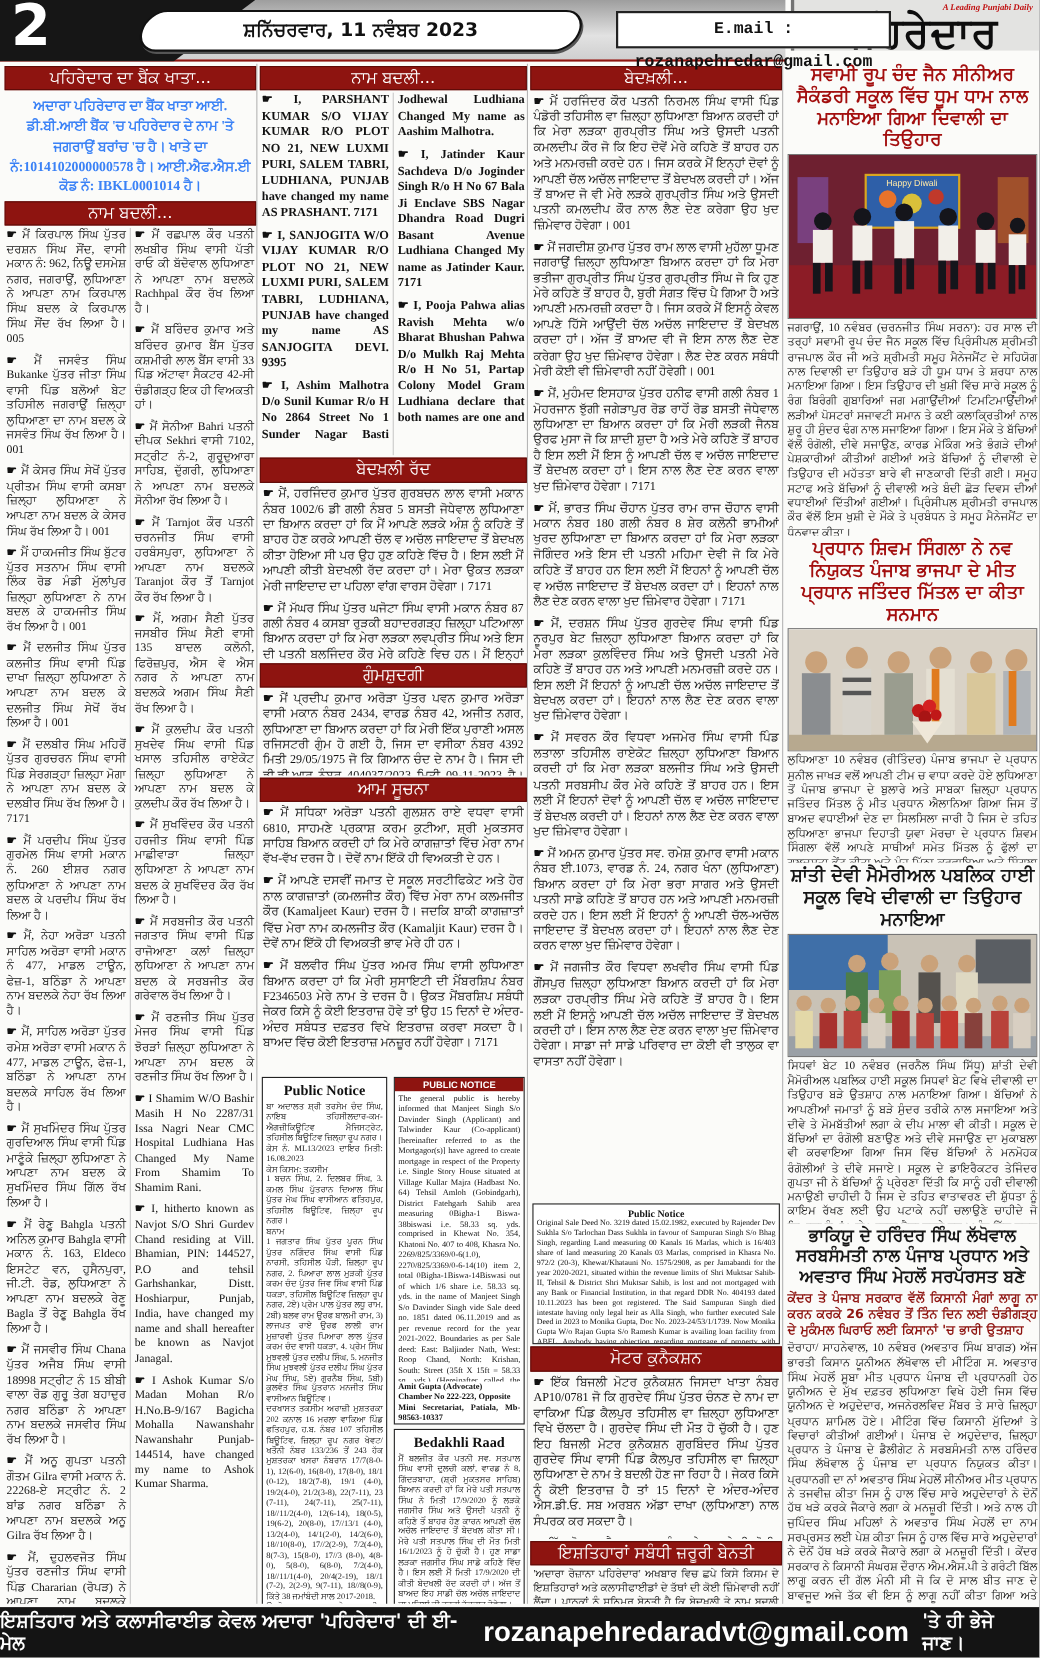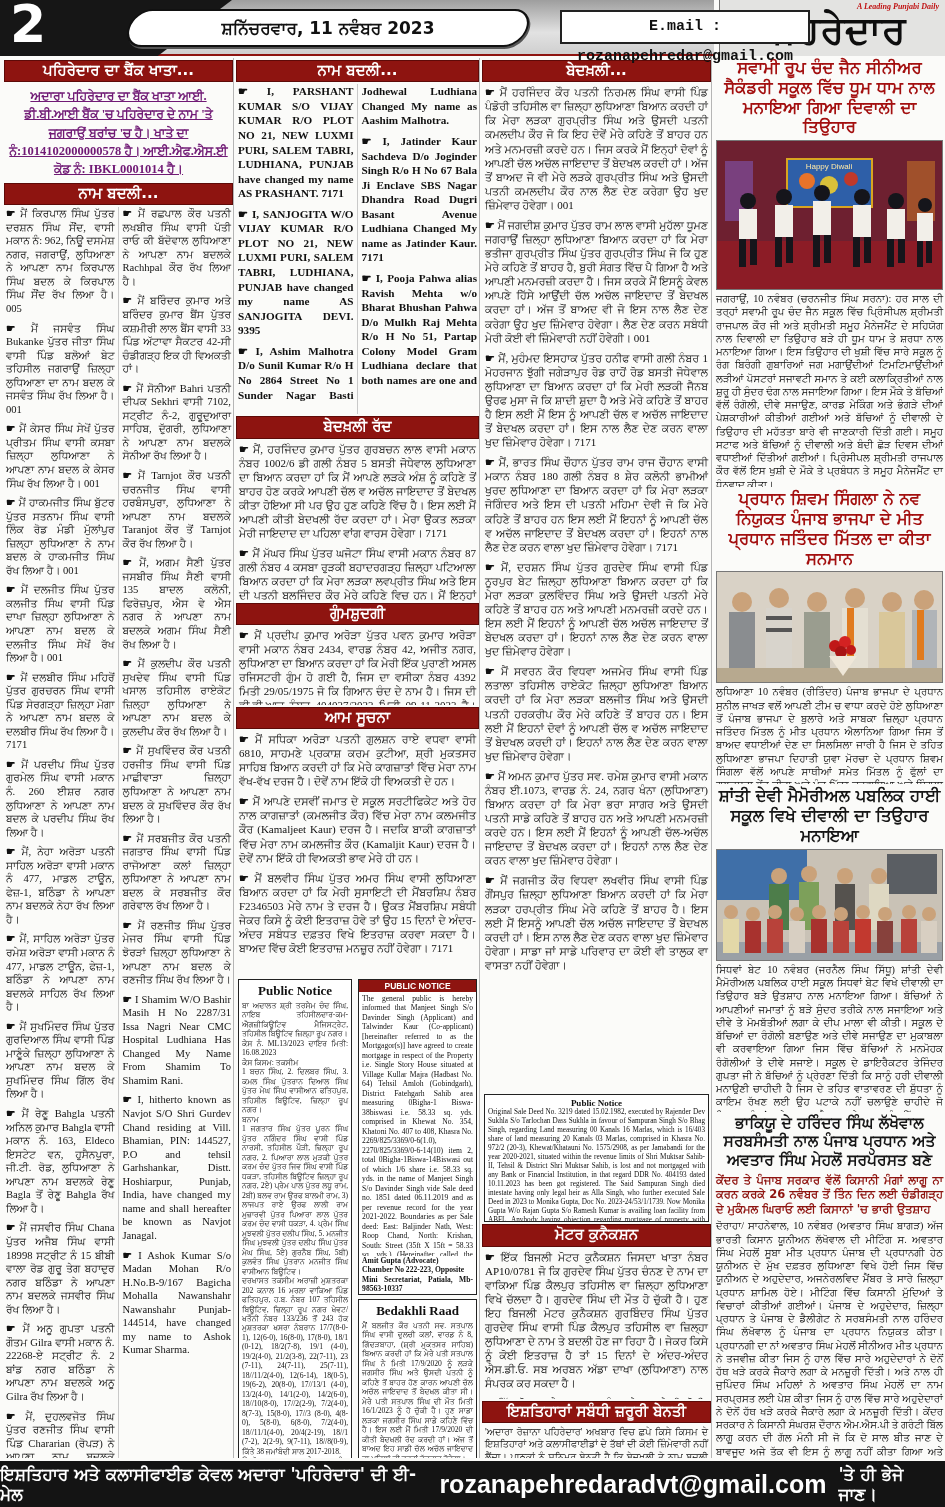--- a/index.html
+++ b/index.html
@@ -14,37 +14,37 @@
   #pgnum{position:absolute;left:10px;top:-6px;color:#fff;font-size:52px;font-weight:bold;
        font-family:"DejaVu Sans",sans-serif;}
   #date-pill{position:absolute;left:128px;top:9px;width:400px;height:38px;background:#fff;
        border:2px solid #111;border-radius:20px;transform:skewX(-18deg);box-shadow:2px 2px 0 #555;}
   #date-pill span{display:block;transform:skewX(18deg);text-align:center;line-height:34px;
        font-weight:bold;font-size:17px;font-family:"DejaVu Sans",sans-serif;}
   #email-box{position:absolute;left:560px;top:10px;width:250px;height:34px;background:#fff;
        border:2px solid #222;outline:1px solid #fff;outline-offset:-5px;z-index:5;
        text-align:center;line-height:30px;font-weight:bold;font-size:15px;
        font-family:Liberation Mono, monospace;}
-  #masthead{position:absolute;right:0;top:0;width:226px;height:56px;background:#e3e3e1;
-       border-left:1px solid #737373;}
+  #masthead{position:absolute;right:0;top:0;width:226px;height:46px;background:#e3e3e1;
+       border-left:3px solid #737373;}
   #masthead .tag{position:absolute;right:6px;top:2px;color:#c01212;font-style:italic;
        font-weight:bold;font-size:8px;font-family:"Liberation Serif",serif;}
   #masthead .mast{position:absolute;left:0;right:0;top:8px;text-align:center;color:#0d0d0d;
        font-size:38px;font-weight:900;font-family:"DejaVu Sans",sans-serif;letter-spacing:1px;}
   
   .blk{position:absolute;top:58px;height:1400px;overflow:hidden;border-right:1px solid #b5b5b5;}
   #blk-left{left:4px;width:230px;}
   #blk-mid{left:236px;width:244px;}
   #blk-right{left:482px;width:230px;}
   #blk-news{left:714px;top:56px;height:1402px;width:231px;border-right:none;overflow:hidden;}
-  .bar{background:#8e1410;color:#fff;text-align:center;font-weight:bold;font-size:15px;
+  .bar{background:#8e1410;color:#fff;text-align:center;font-weight:normal;font-size:15px;
        font-family:"DejaVu Sans",sans-serif;padding:1px 0 2px;margin:2px 0;
        border:1px solid #5d0a08;line-height:1.15;}
-  .bank-body{color:#701a75;font-weight:bold;font-size:12.5px;text-align:center;line-height:1.45;
-       padding:3px 2px;text-decoration:underline;}
+  .bank-body{color:#3b82f6;font-weight:bold;font-size:12.5px;text-align:center;line-height:1.45;
+       padding:3px 2px;}
   .cols2{column-count:2;column-gap:8px;column-rule:1px solid #c9c9c9;column-fill:auto;
        overflow:hidden;padding:0 2px;}
   .it{margin:0 0 6px;font-size:10.6px;line-height:1.28;text-align:justify;}
   .it::before{content:"☛ ";font-weight:bold;}
   .it-en{font-weight:bold;font-size:11.2px;line-height:1.3;}
   .wide-txt{font-size:11px;line-height:1.32;text-align:justify;padding:1px 3px;overflow:hidden;}
   .wide-txt .it{font-size:11px;}
   
   .nbox{border:1.5px solid #222;margin:2px;padding:3px;overflow:hidden;background:#fff;}
   .nbox h4{margin:0 0 2px;text-align:center;font-size:13px;}
@@ -186,21 +186,21 @@
 
   <div class="blk" id="blk-right">
     <div class="bar">ਬੇਦਖ਼ਲੀ...</div>
     <div class="wide-txt" style="height:1008px;">
 
     <p class="it">ਮੈਂ ਹਰਜਿੰਦਰ ਕੌਰ ਪਤਨੀ ਨਿਰਮਲ ਸਿੰਘ ਵਾਸੀ ਪਿੰਡ ਪੰਡੋਰੀ ਤਹਿਸੀਲ ਵਾ ਜ਼ਿਲ੍ਹਾ ਲੁਧਿਆਣਾ ਬਿਆਨ ਕਰਦੀ ਹਾਂ ਕਿ ਮੇਰਾ ਲੜਕਾ ਗੁਰਪ੍ਰੀਤ ਸਿੰਘ ਅਤੇ ਉਸਦੀ ਪਤਨੀ ਕਮਲਦੀਪ ਕੌਰ ਜੋ ਕਿ ਇਹ ਦੋਵੇਂ ਮੇਰੇ ਕਹਿਣੇ ਤੋਂ ਬਾਹਰ ਹਨ ਅਤੇ ਮਨਮਰਜ਼ੀ ਕਰਦੇ ਹਨ। ਜਿਸ ਕਰਕੇ ਮੈਂ ਇਨ੍ਹਾਂ ਦੋਵਾਂ ਨੂੰ ਆਪਣੀ ਚੱਲ ਅਚੱਲ ਜਾਇਦਾਦ ਤੋਂ ਬੇਦਖਲ ਕਰਦੀ ਹਾਂ। ਅੱਜ ਤੋਂ ਬਾਅਦ ਜੋ ਵੀ ਮੇਰੇ ਲੜਕੇ ਗੁਰਪ੍ਰੀਤ ਸਿੰਘ ਅਤੇ ਉਸਦੀ ਪਤਨੀ ਕਮਲਦੀਪ ਕੌਰ ਨਾਲ ਲੈਣ ਦੇਣ ਕਰੇਗਾ ਉਹ ਖੁਦ ਜ਼ਿੰਮੇਵਾਰ ਹੋਵੇਗਾ।  001</p>
         <p class="it">ਮੈਂ ਜਗਦੀਸ਼ ਕੁਮਾਰ ਪੁੱਤਰ ਰਾਮ ਲਾਲ ਵਾਸੀ ਮੁਹੱਲਾ ਧੂਮਣ ਜਗਰਾਉਂ ਜ਼ਿਲ੍ਹਾ ਲੁਧਿਆਣਾ ਬਿਆਨ ਕਰਦਾ ਹਾਂ ਕਿ ਮੇਰਾ ਭਤੀਜਾ ਗੁਰਪ੍ਰੀਤ ਸਿੰਘ ਪੁੱਤਰ ਗੁਰਪ੍ਰੀਤ ਸਿੰਘ ਜੋ ਕਿ ਹੁਣ ਮੇਰੇ ਕਹਿਣੇ ਤੋਂ ਬਾਹਰ ਹੈ, ਬੁਰੀ ਸੰਗਤ ਵਿੱਚ ਪੈ ਗਿਆ ਹੈ ਅਤੇ ਆਪਣੀ ਮਨਮਰਜ਼ੀ ਕਰਦਾ ਹੈ। ਜਿਸ ਕਰਕੇ ਮੈਂ ਇਸਨੂੰ ਕੇਵਲ ਆਪਣੇ ਹਿੱਸੇ ਆਉਂਦੀ ਚੱਲ ਅਚੱਲ ਜਾਇਦਾਦ ਤੋਂ ਬੇਦਖਲ ਕਰਦਾ ਹਾਂ। ਅੱਜ ਤੋਂ ਬਾਅਦ ਵੀ ਜੋ ਇਸ ਨਾਲ ਲੈਣ ਦੇਣ ਕਰੇਗਾ ਉਹ ਖੁਦ ਜ਼ਿੰਮੇਵਾਰ ਹੋਵੇਗਾ। ਲੈਣ ਦੇਣ ਕਰਨ ਸਬੰਧੀ ਮੇਰੀ ਕੋਈ ਵੀ ਜ਼ਿੰਮੇਵਾਰੀ ਨਹੀਂ ਹੋਵੇਗੀ।  001</p>
         <p class="it">ਮੈਂ, ਮੁਹੰਮਦ ਇਸਹਾਕ ਪੁੱਤਰ ਹਨੀਫ ਵਾਸੀ ਗਲੀ ਨੰਬਰ 1 ਮੋਹਰਜਾਨ ਝੁੱਗੀ ਜਗੇੜਾਪੁਰ ਰੋਡ ਰਾਹੋਂ ਰੋਡ ਬਸਤੀ ਜੋਧੇਵਾਲ ਲੁਧਿਆਣਾ ਦਾ ਬਿਆਨ ਕਰਦਾ ਹਾਂ ਕਿ ਮੇਰੀ ਲੜਕੀ ਜੈਨਬ ਉਰਫ ਮੁਸਾ ਜੋ ਕਿ ਸ਼ਾਦੀ ਸ਼ੁਦਾ ਹੈ ਅਤੇ ਮੇਰੇ ਕਹਿਣੇ ਤੋਂ ਬਾਹਰ ਹੈ ਇਸ ਲਈ ਮੈਂ ਇਸ ਨੂੰ ਆਪਣੀ ਚੱਲ ਵ ਅਚੱਲ ਜਾਇਦਾਦ ਤੋਂ ਬੇਦਖਲ ਕਰਦਾ ਹਾਂ। ਇਸ ਨਾਲ ਲੈਣ ਦੇਣ ਕਰਨ ਵਾਲਾ ਖੁਦ ਜ਼ਿੰਮੇਵਾਰ ਹੋਵੇਗਾ।  7171</p>
         <p class="it">ਮੈਂ, ਭਾਰਤ ਸਿੰਘ ਚੌਹਾਨ ਪੁੱਤਰ ਰਾਮ ਰਾਜ ਚੌਹਾਨ ਵਾਸੀ ਮਕਾਨ ਨੰਬਰ 180 ਗਲੀ ਨੰਬਰ 8 ਸ਼ੇਰ ਕਲੋਨੀ ਭਾਮੀਆਂ ਖੁਰਦ ਲੁਧਿਆਣਾ ਦਾ ਬਿਆਨ ਕਰਦਾ ਹਾਂ ਕਿ ਮੇਰਾ ਲੜਕਾ ਜੋਗਿੰਦਰ ਅਤੇ ਇਸ ਦੀ ਪਤਨੀ ਮਹਿਮਾ ਦੇਵੀ ਜੋ ਕਿ ਮੇਰੇ ਕਹਿਣੇ ਤੋਂ ਬਾਹਰ ਹਨ ਇਸ ਲਈ ਮੈਂ ਇਹਨਾਂ ਨੂੰ ਆਪਣੀ ਚੱਲ ਵ ਅਚੱਲ ਜਾਇਦਾਦ ਤੋਂ ਬੇਦਖਲ ਕਰਦਾ ਹਾਂ। ਇਹਨਾਂ ਨਾਲ ਲੈਣ ਦੇਣ ਕਰਨ ਵਾਲਾ ਖੁਦ ਜ਼ਿੰਮੇਵਾਰ ਹੋਵੇਗਾ।  7171</p>
         <p class="it">ਮੈਂ, ਦਰਸ਼ਨ ਸਿੰਘ ਪੁੱਤਰ ਗੁਰਦੇਵ ਸਿੰਘ ਵਾਸੀ ਪਿੰਡ ਨੂਰਪੁਰ ਬੇਟ ਜ਼ਿਲ੍ਹਾ ਲੁਧਿਆਣਾ ਬਿਆਨ ਕਰਦਾ ਹਾਂ ਕਿ ਮੇਰਾ ਲੜਕਾ ਕੁਲਵਿੰਦਰ ਸਿੰਘ ਅਤੇ ਉਸਦੀ ਪਤਨੀ ਮੇਰੇ ਕਹਿਣੇ ਤੋਂ ਬਾਹਰ ਹਨ ਅਤੇ ਆਪਣੀ ਮਨਮਰਜ਼ੀ ਕਰਦੇ ਹਨ। ਇਸ ਲਈ ਮੈਂ ਇਹਨਾਂ ਨੂੰ ਆਪਣੀ ਚੱਲ ਅਚੱਲ ਜਾਇਦਾਦ ਤੋਂ ਬੇਦਖਲ ਕਰਦਾ ਹਾਂ। ਇਹਨਾਂ ਨਾਲ ਲੈਣ ਦੇਣ ਕਰਨ ਵਾਲਾ ਖੁਦ ਜ਼ਿੰਮੇਵਾਰ ਹੋਵੇਗਾ।</p>
-        <p class="it">ਮੈਂ ਸਵਰਨ ਕੌਰ ਵਿਧਵਾ ਅਜਮੇਰ ਸਿੰਘ ਵਾਸੀ ਪਿੰਡ ਲਤਾਲਾ ਤਹਿਸੀਲ ਰਾਏਕੋਟ ਜ਼ਿਲ੍ਹਾ ਲੁਧਿਆਣਾ ਬਿਆਨ ਕਰਦੀ ਹਾਂ ਕਿ ਮੇਰਾ ਲੜਕਾ ਬਲਜੀਤ ਸਿੰਘ ਅਤੇ ਉਸਦੀ ਪਤਨੀ ਹਰਕਰੀਪ ਕੌਰ ਮੇਰੇ ਕਹਿਣੇ ਤੋਂ ਬਾਹਰ ਹਨ। ਇਸ ਲਈ ਮੈਂ ਇਹਨਾਂ ਦੋਵਾਂ ਨੂੰ ਆਪਣੀ ਚੱਲ ਵ ਅਚੱਲ ਜਾਇਦਾਦ ਤੋਂ ਬੇਦਖਲ ਕਰਦੀ ਹਾਂ। ਇਹਨਾਂ ਨਾਲ ਲੈਣ ਦੇਣ ਕਰਨ ਵਾਲਾ ਖੁਦ ਜ਼ਿੰਮੇਵਾਰ ਹੋਵੇਗਾ।</p>
+        <p class="it">ਮੈਂ ਸਵਰਨ ਕੌਰ ਵਿਧਵਾ ਅਜਮੇਰ ਸਿੰਘ ਵਾਸੀ ਪਿੰਡ ਲਤਾਲਾ ਤਹਿਸੀਲ ਰਾਏਕੋਟ ਜ਼ਿਲ੍ਹਾ ਲੁਧਿਆਣਾ ਬਿਆਨ ਕਰਦੀ ਹਾਂ ਕਿ ਮੇਰਾ ਲੜਕਾ ਬਲਜੀਤ ਸਿੰਘ ਅਤੇ ਉਸਦੀ ਪਤਨੀ ਸਰਬਸੀਪ ਕੌਰ ਮੇਰੇ ਕਹਿਣੇ ਤੋਂ ਬਾਹਰ ਹਨ। ਇਸ ਲਈ ਮੈਂ ਇਹਨਾਂ ਦੋਵਾਂ ਨੂੰ ਆਪਣੀ ਚੱਲ ਵ ਅਚੱਲ ਜਾਇਦਾਦ ਤੋਂ ਬੇਦਖਲ ਕਰਦੀ ਹਾਂ। ਇਹਨਾਂ ਨਾਲ ਲੈਣ ਦੇਣ ਕਰਨ ਵਾਲਾ ਖੁਦ ਜ਼ਿੰਮੇਵਾਰ ਹੋਵੇਗਾ।</p>
         <p class="it">ਮੈਂ ਅਮਨ ਕੁਮਾਰ ਪੁੱਤਰ ਸਵ. ਰਮੇਸ਼ ਕੁਮਾਰ ਵਾਸੀ ਮਕਾਨ ਨੰਬਰ ਈ.1073, ਵਾਰਡ ਨੰ. 24, ਨਗਰ ਖੰਨਾ (ਲੁਧਿਆਣਾ) ਬਿਆਨ ਕਰਦਾ ਹਾਂ ਕਿ ਮੇਰਾ ਭਰਾ ਸਾਗਰ ਅਤੇ ਉਸਦੀ ਪਤਨੀ ਸਾਡੇ ਕਹਿਣੇ ਤੋਂ ਬਾਹਰ ਹਨ ਅਤੇ ਆਪਣੀ ਮਨਮਰਜ਼ੀ ਕਰਦੇ ਹਨ। ਇਸ ਲਈ ਮੈਂ ਇਹਨਾਂ ਨੂੰ ਆਪਣੀ ਚੱਲ-ਅਚੱਲ ਜਾਇਦਾਦ ਤੋਂ ਬੇਦਖਲ ਕਰਦਾ ਹਾਂ। ਇਹਨਾਂ ਨਾਲ ਲੈਣ ਦੇਣ ਕਰਨ ਵਾਲਾ ਖੁਦ ਜ਼ਿੰਮੇਵਾਰ ਹੋਵੇਗਾ।</p>
         <p class="it">ਮੈਂ ਜਗਜੀਤ ਕੌਰ ਵਿਧਵਾ ਲਖਵੀਰ ਸਿੰਘ ਵਾਸੀ ਪਿੰਡ ਗੌਂਸਪੁਰ ਜ਼ਿਲ੍ਹਾ ਲੁਧਿਆਣਾ ਬਿਆਨ ਕਰਦੀ ਹਾਂ ਕਿ ਮੇਰਾ ਲੜਕਾ ਹਰਪ੍ਰੀਤ ਸਿੰਘ ਮੇਰੇ ਕਹਿਣੇ ਤੋਂ ਬਾਹਰ ਹੈ। ਇਸ ਲਈ ਮੈਂ ਇਸਨੂੰ ਆਪਣੀ ਚੱਲ ਅਚੱਲ ਜਾਇਦਾਦ ਤੋਂ ਬੇਦਖਲ ਕਰਦੀ ਹਾਂ। ਇਸ ਨਾਲ ਲੈਣ ਦੇਣ ਕਰਨ ਵਾਲਾ ਖੁਦ ਜ਼ਿੰਮੇਵਾਰ ਹੋਵੇਗਾ। ਸਾਡਾ ਜਾਂ ਸਾਡੇ ਪਰਿਵਾਰ ਦਾ ਕੋਈ ਵੀ ਤਾਲੁਕ ਵਾ ਵਾਸਤਾ ਨਹੀਂ ਹੋਵੇਗਾ।</p>
       </div>
     <div class="nbox" style="height:128px;">
       <h4 style="font-size:9px;margin:0;">Public Notice</h4>
       <div class="tiny" style="font-size:7.2px;">Original Sale Deed No. 3219 dated 15.02.1982, executed by Rajender Dev Sukhla S/o Tarlochan Dass Sukhla in favour of Sampuran Singh S/o Bhag Singh, regarding Land measuring 00 Kanals 16 Marlas, which is 16/403 share of land measuring 20 Kanals 03 Marlas, comprised in Khasra No. 972/2 (20-3), Khewat/Khatauni No. 1575/2908, as per Jamabandi for the year 2020-2021, situated within the revenue limits of Shri Muktsar Sahib-II, Tehsil &amp; District Shri Muktsar Sahib, is lost and not mortgaged with any Bank or Financial Institution, in that regard DDR No. 404193 dated 10.11.2023 has been got registered. The Said Sampuran Singh died intestate having only legal heir as Alla Singh, who further executed Sale Deed in 2023 to Monika Gupta, Doc No. 2023-24/53/1/1739. Now Monika Gupta W/o Rajan Gupta S/o Ramesh Kumar is availing loan facility from ABFL. Anybody having objection regarding mortgage of property with ADITYA BIRLA FINANCE LIMITED, may respond or raise objection within 7 Days, to R.P. Singh, Advocate, 75080-11581.</div>
     </div>
     <div class="bar">ਮੋਟਰ ਕੁਨੈਕਸ਼ਨ</div>
     <div class="wide-txt" style="height:150px;">
 

